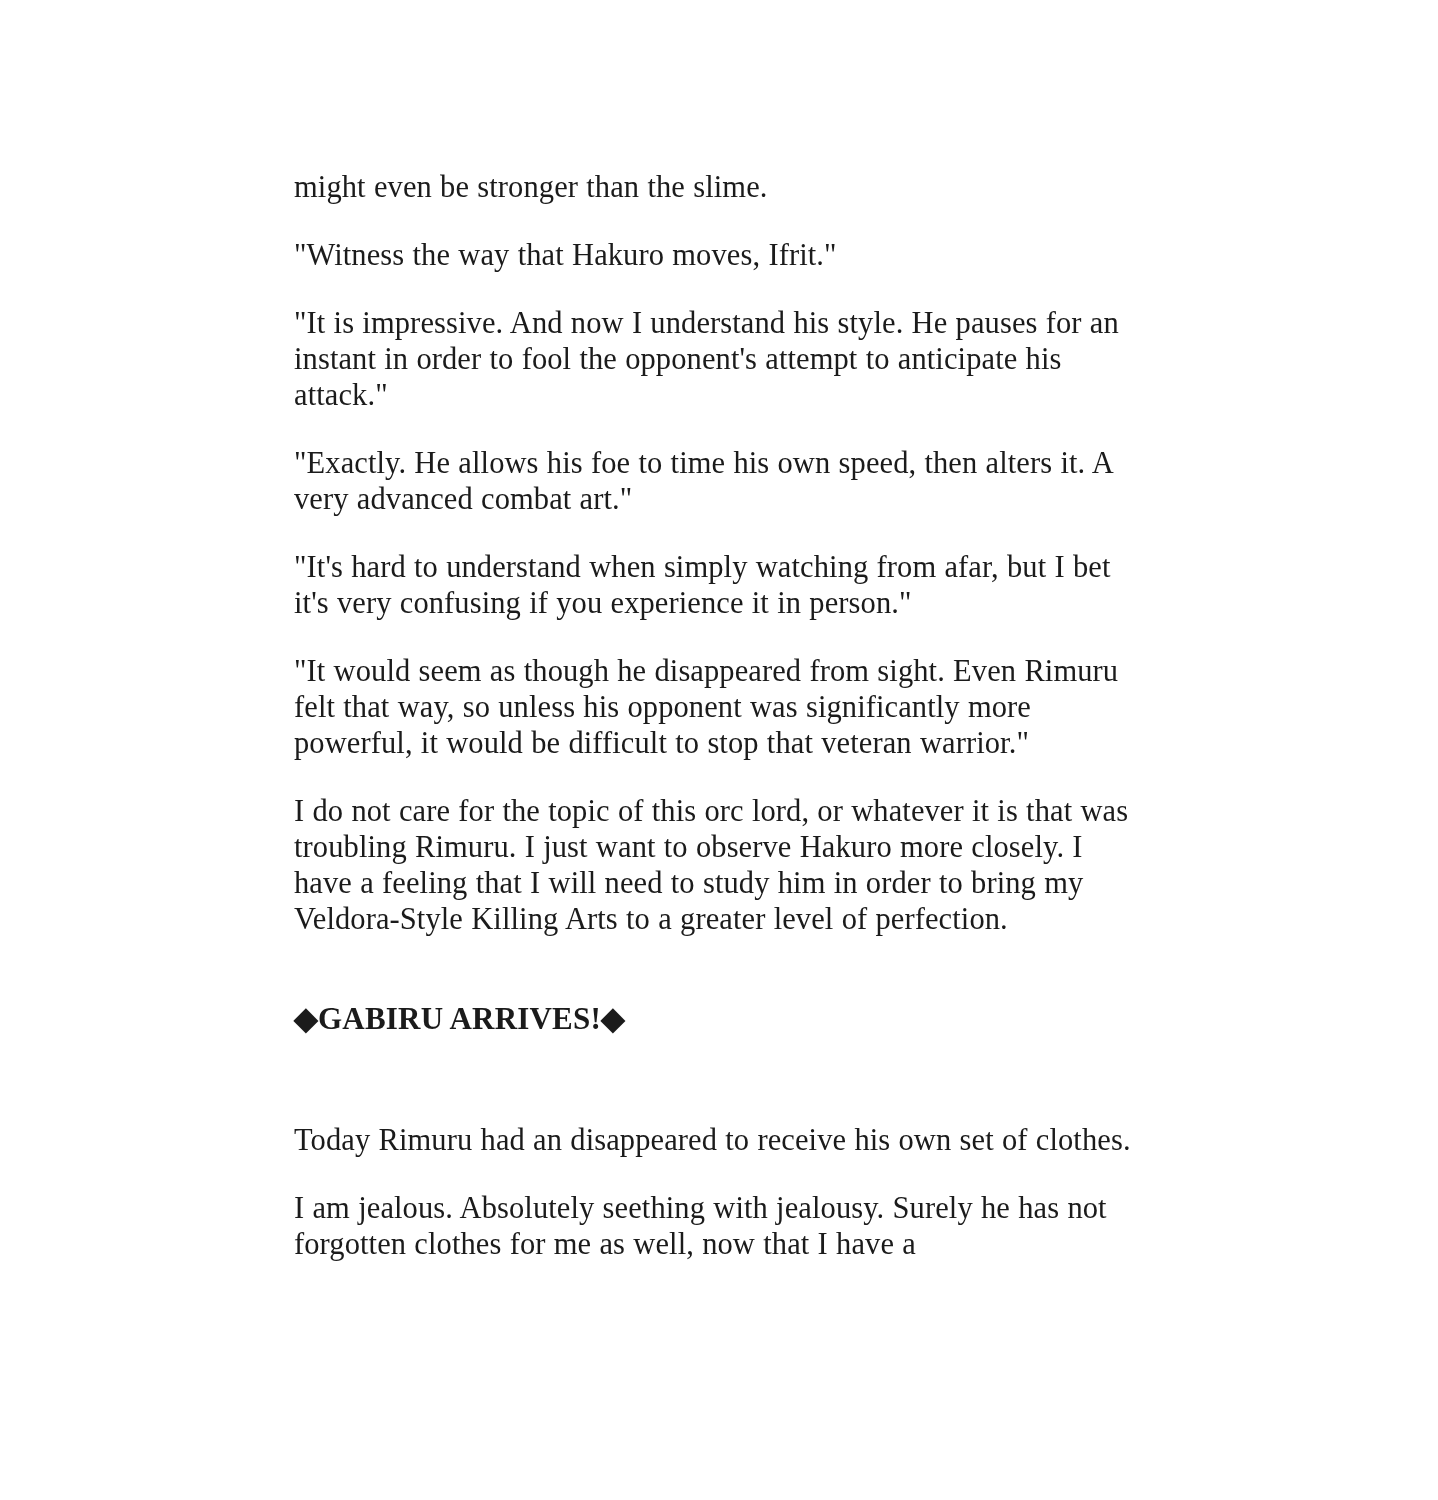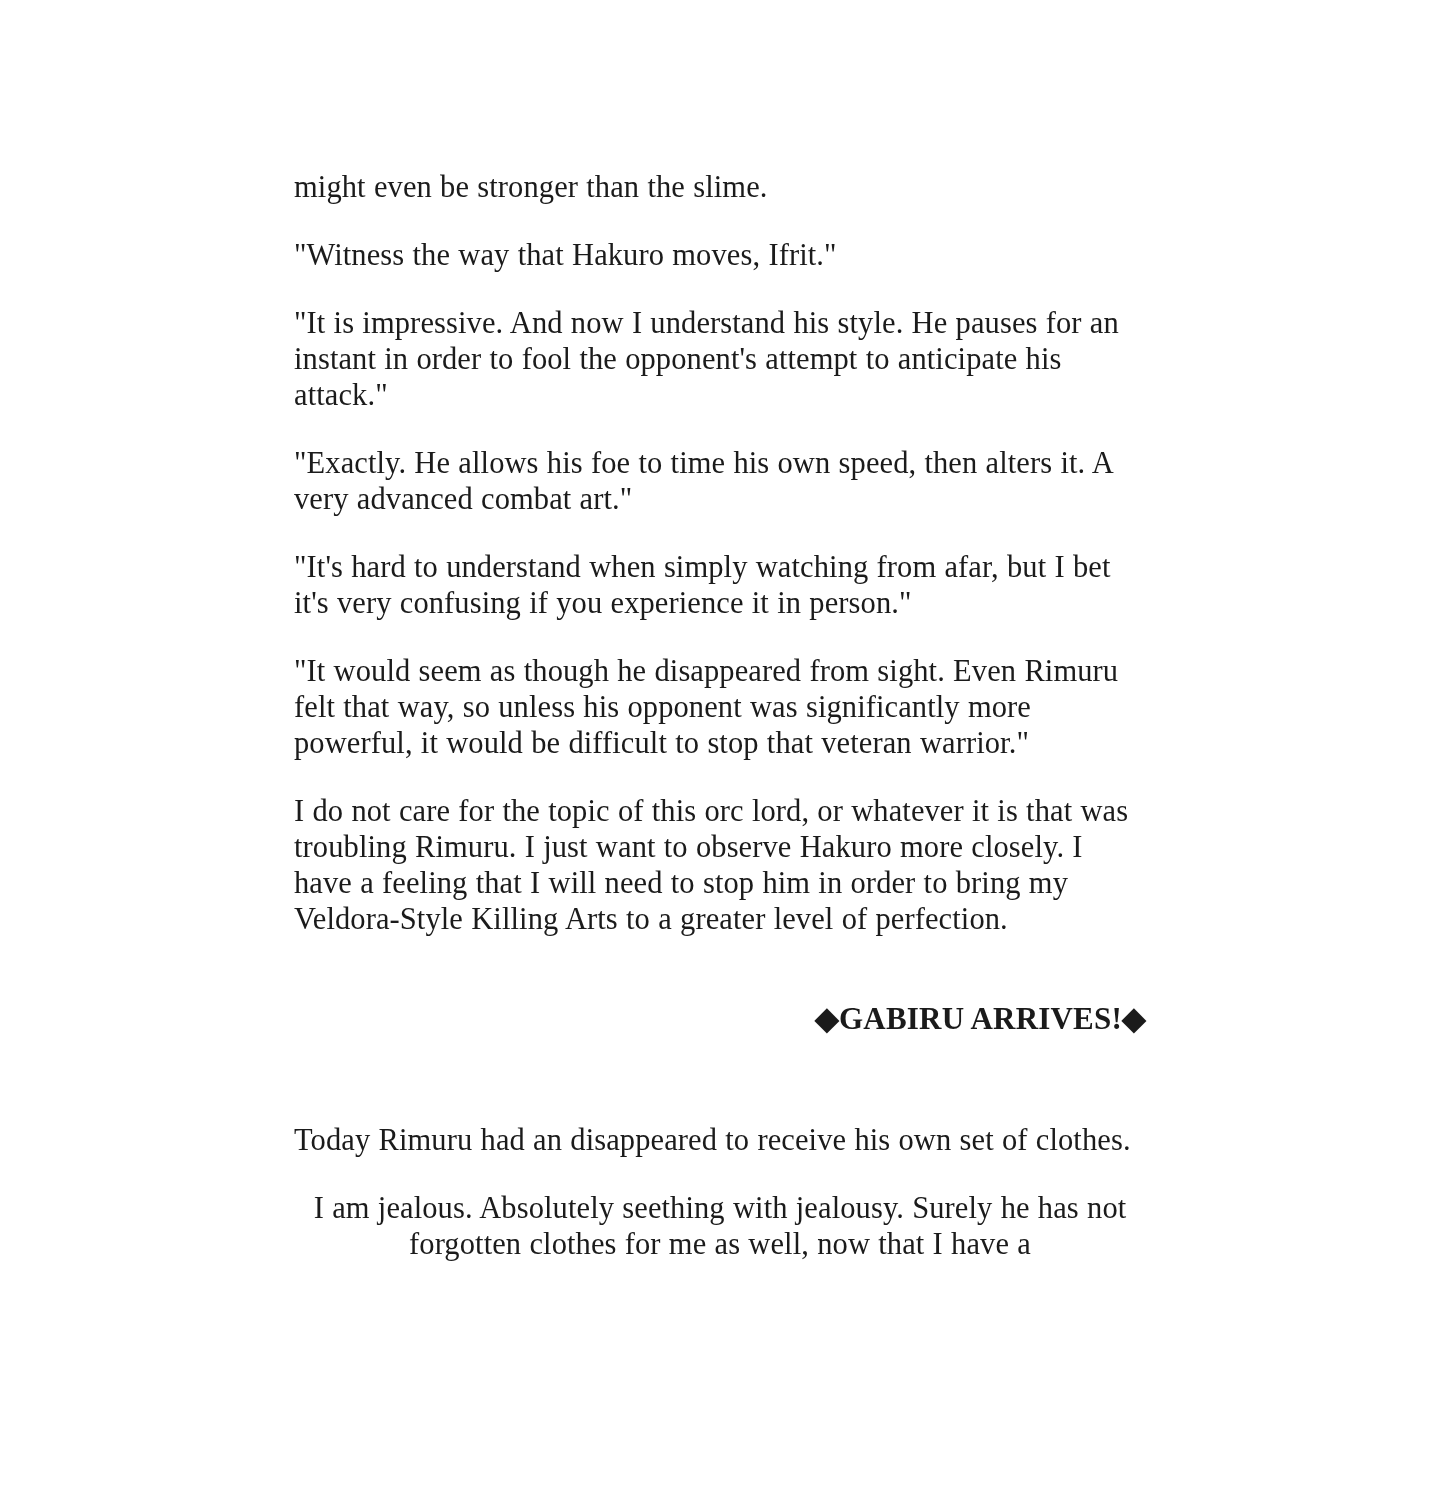--- a/index.html
+++ b/index.html
@@ -31,25 +31,24 @@
     margin: 0 0 32px 0;
     font-size: 30.5px;
     line-height: 1.18;
     letter-spacing: 0.1px;
     color: #1b1b1b;
     text-align: left;
     word-spacing: 0.5px;
   }
   p.para:last-child {
     margin-bottom: 0;
-    text-align: center;
   }
   .section-heading {
     margin: 62px 0 0 0;
-    text-align: right;
+    text-align: left;
     font-size: 31px;
     line-height: 1.2;
     color: #1b1b1b;
     letter-spacing: 0.2px;
   }
   .heading-gap {
     height: 86px;
   }
   .clipped-last {
     overflow: hidden;
@@ -60,21 +59,21 @@
 
 <div class="page">
   <div class="content">
 
     <p class="para">might even be stronger than the slime.</p>
     <p class="para">"Witness the way that Hakuro moves, Ifrit."</p>
     <p class="para">"It is impressive. And now I understand his style. He pauses for an instant in order to fool the opponent's attempt to anticipate his attack."</p>
     <p class="para">"Exactly. He allows his foe to time his own speed, then alters it. A very advanced combat art."</p>
     <p class="para">"It's hard to understand when simply watching from afar, but I bet it's very confusing if you experience it in person."</p>
     <p class="para">"It would seem as though he disappeared from sight. Even Rimuru felt that way, so unless his opponent was significantly more powerful, it would be difficult to stop that veteran warrior."</p>
-    <p class="para">I do not care for the topic of this orc lord, or whatever it is that was troubling Rimuru. I just want to observe Hakuro more closely. I have a feeling that I will need to stop him in order to bring my Veldora-Style Killing Arts to a greater level of perfection.</p>
+    <p class="para">I do not care for the topic of this orc lord, or whatever it is that was troubling Rimuru. I just want to observe Hakuro more closely. I have a feeling that I will need to study him in order to bring my Veldora-Style Killing Arts to a greater level of perfection.</p>
 
     <h2 class="section-heading">◆GABIRU ARRIVES!◆</h2>
 
     <div class="heading-gap"></div>
 
     <p class="para">Today Rimuru had an disappeared to receive his own set of clothes.</p>
     <p class="para clipped-last">I am jealous. Absolutely seething with jealousy. Surely he has not forgotten clothes for me as well, now that I have a</p>
 
   </div>
 </div>

